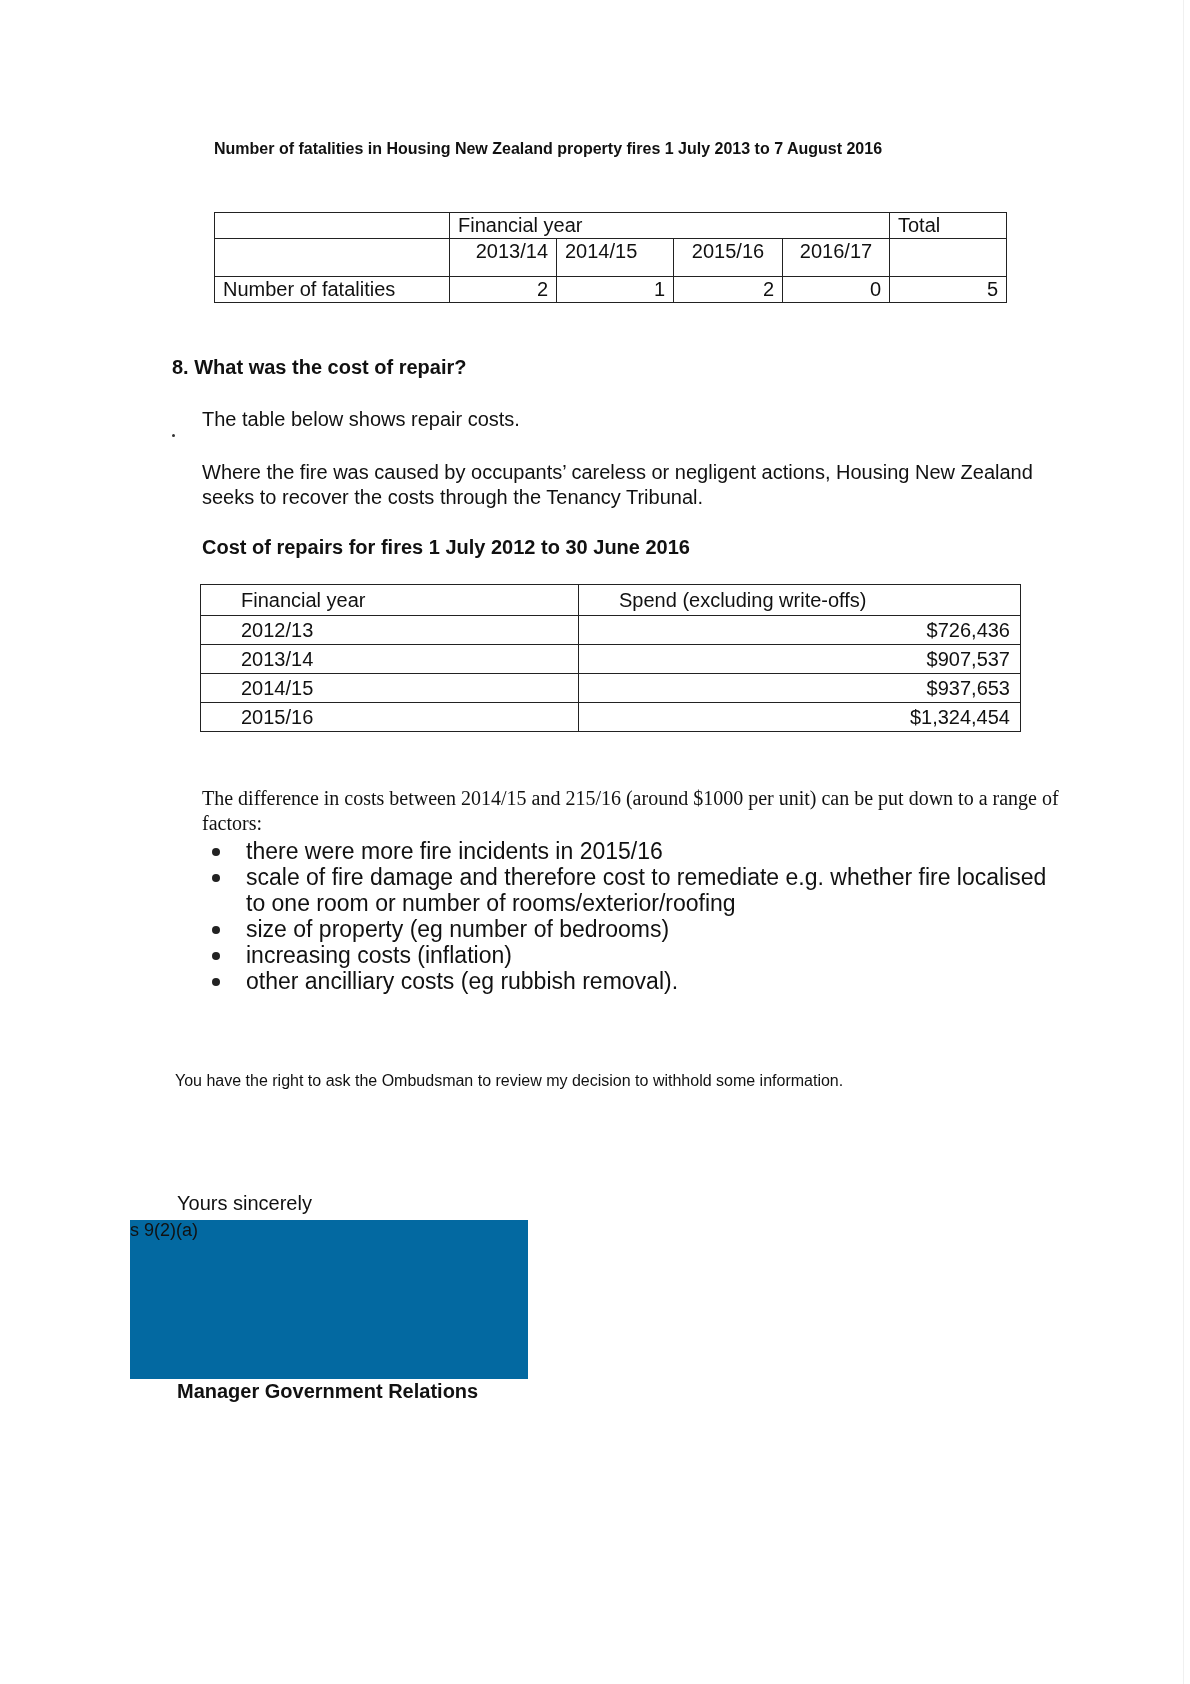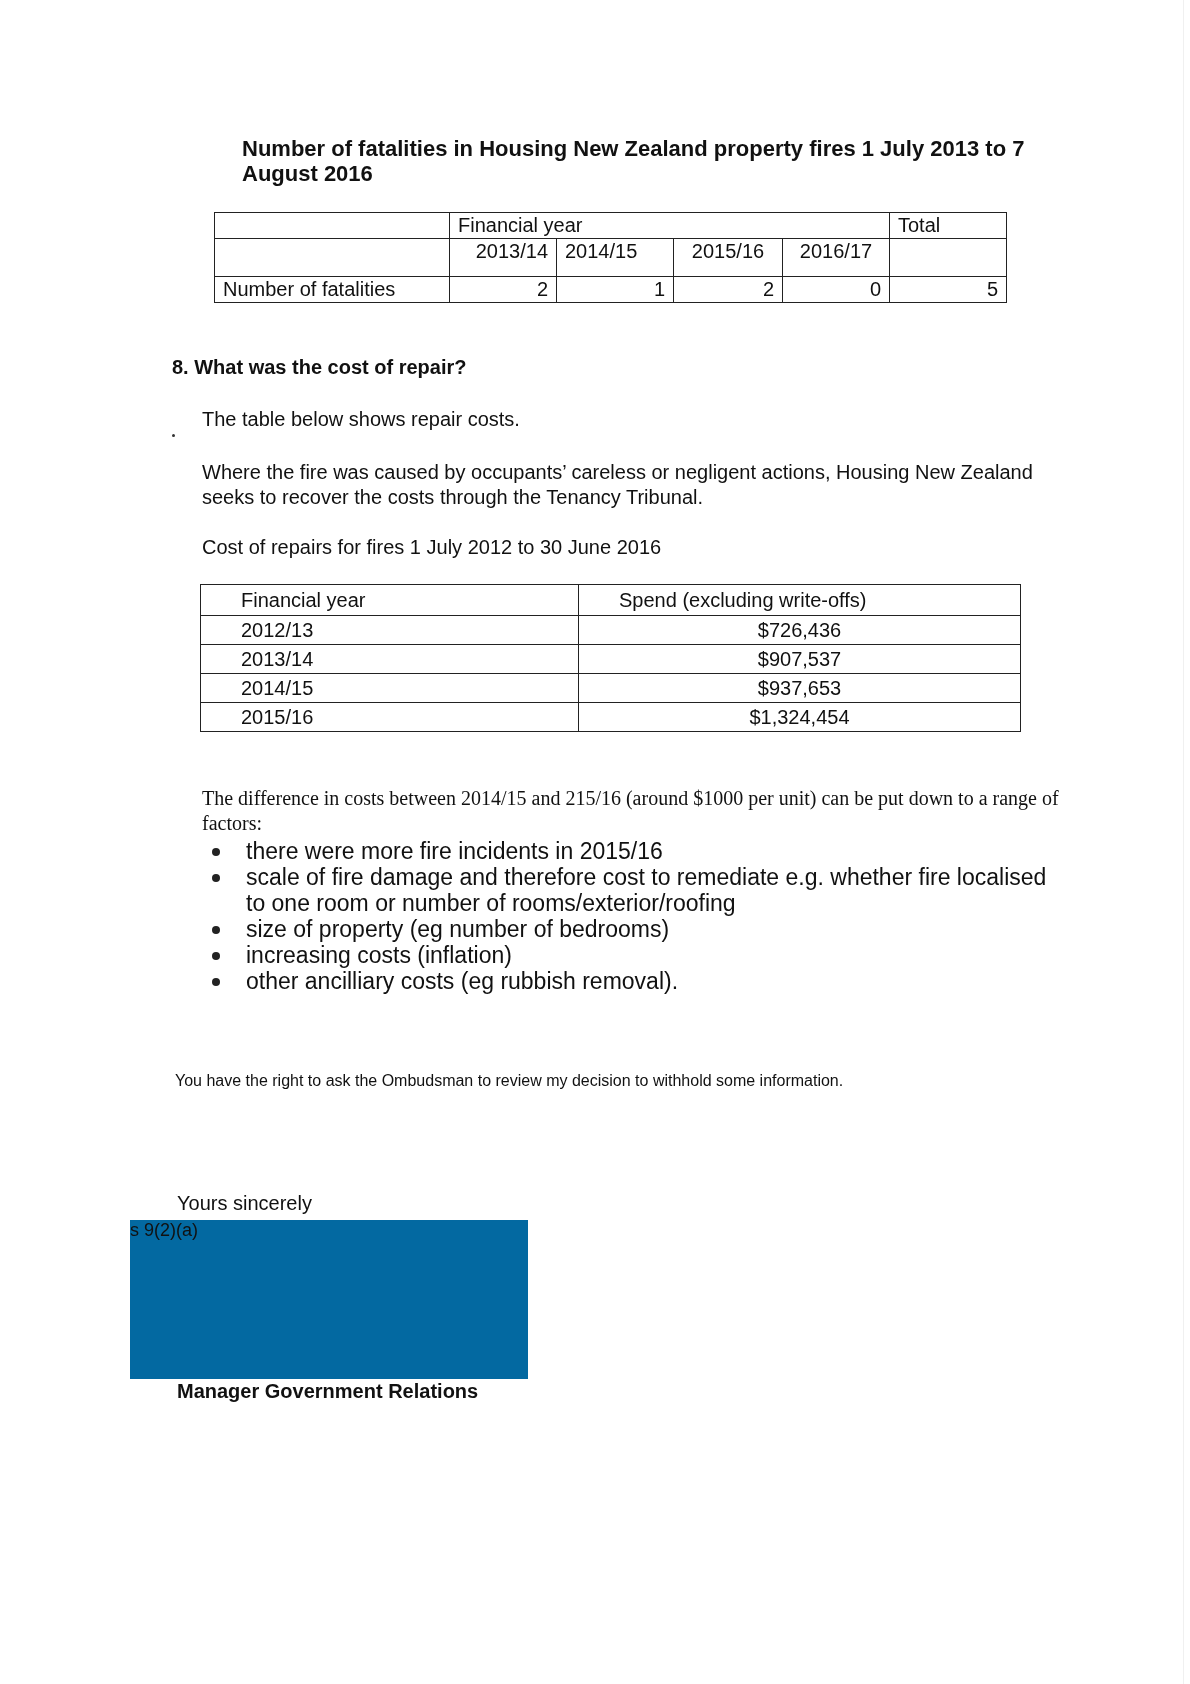--- a/index.html
+++ b/index.html
@@ -20,21 +20,21 @@
       top: 0;
       right: 6px;
       width: 1px;
       height: 1684px;
       background: #f0f0f0;
     }
     .abs { position: absolute; }
 
     .title1 {
       left: 214px; top: 136px; width: 800px;
-      font-size: 22px; font-weight: bold; line-height: 25px; margin-left: 28px;
+      font-size: 16px; font-weight: bold; line-height: 25px;
     }
 
     table { border-collapse: collapse; padding-left: 28px; }
     .fat-table {
       left: 214px; top: 212px;
       font-size: 20px;
     }
     .fat-table td {
       border: 1.5px solid #222;
       padding: 0 8px;
@@ -49,37 +49,37 @@
     .h8 {
       left: 172px; top: 356px;
       font-size: 20px; font-weight: bold;
     }
     .p1 { left: 202px; top: 408px; font-size: 20px; }
     .dot { left: 172px; top: 434px; width: 3px; height: 3px; background:#333; border-radius: 50%; }
     .p2 { left: 202px; top: 460px; width: 860px; font-size: 20px; line-height: 25px; }
 
     .title2 {
       left: 202px; top: 536px;
-      font-size: 20px; font-weight: normal;
+      font-size: 20px; font-weight: bold;
     }
 
     .cost-table {
       left: 200px; top: 584px;
       font-size: 20px;
     }
     .cost-table td {
       border: 1.5px solid #222;
       height: 29px;
       line-height: 28px;
       padding: 0 10px;
     }
     .cost-table .c1 { width: 378px; padding-left: 40px; box-sizing: border-box; }
     .cost-table .c2 { width: 442px; box-sizing: border-box; }
     .cost-table .c2.hdr { padding-left: 40px; }
-    .cost-table .c2.num { text-align: center; }
+    .cost-table .c2.num { text-align: right; }
     .cost-table tr.hdrrow td { height: 31px; }
 
     .p3 { left: 202px; top: 786px; width: 860px; font-size: 20px; line-height: 25px; font-family: Liberation Serif, serif; }
     .bullets {
       left: 202px; top: 838px; width: 860px;
       font-size: 23px; line-height: 26px;
       margin: 0; padding: 0; list-style: none;
     }
     .bullets li {
       position: relative;

